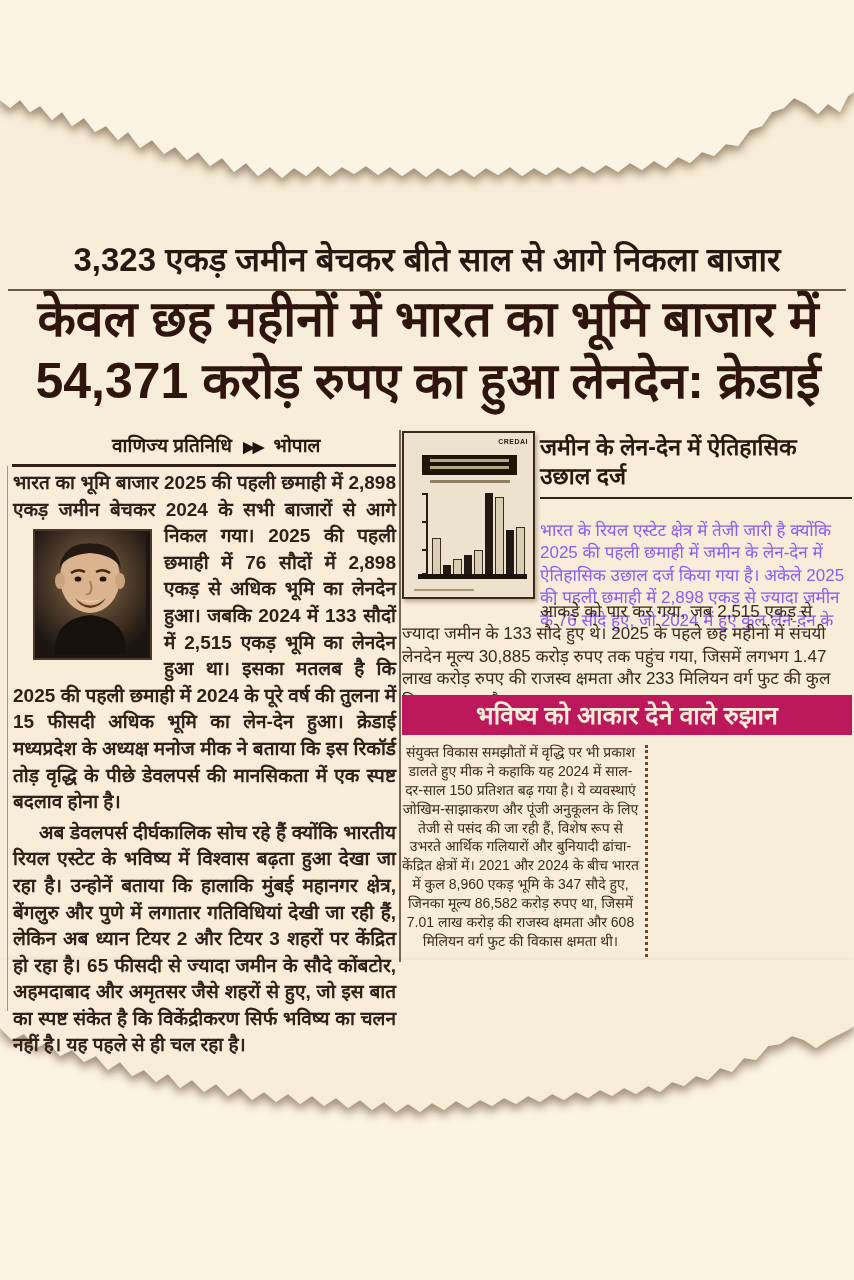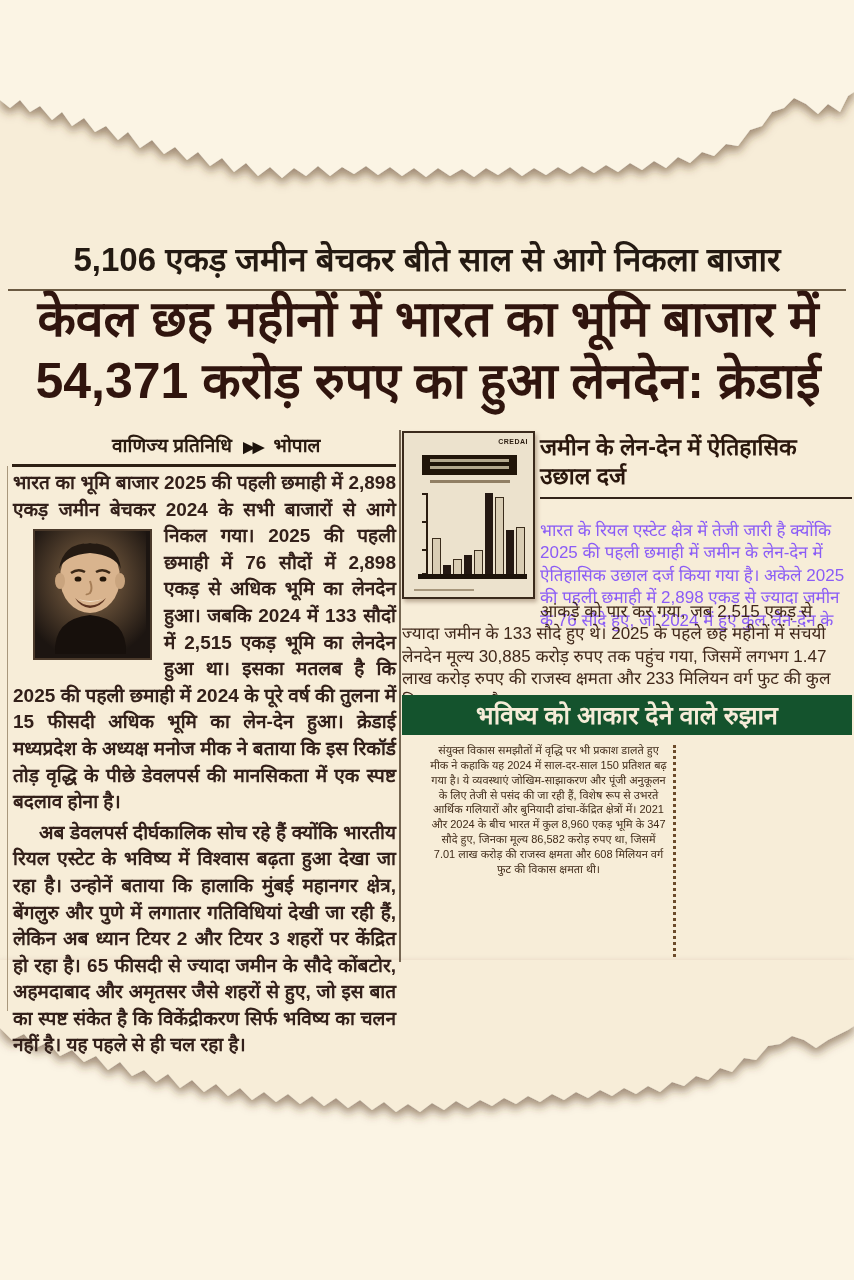--- a/index.html
+++ b/index.html
@@ -53,25 +53,25 @@
   .inset .base{position:absolute;left:14px;right:6px;bottom:18px;height:5px;background:#1d130a;}
   .inset .cap{position:absolute;left:10px;bottom:6px;width:60px;height:2px;background:#7a6647;opacity:.6;}
 
   .right-head{position:absolute;left:138px;top:2px;width:312px;
               font-size:23px;line-height:29px;font-weight:800;color:#2a170d;
               border-bottom:2px solid #33241a;padding-bottom:6px;}
   .right-p1{position:absolute;left:138px;top:89px;width:312px;
             font-size:17px;line-height:1.32;font-weight:500;color:#8b5cf6;}
   .right-p2{position:absolute;left:0;top:170px;width:450px;text-indent:138px;
             font-size:17px;line-height:1.32;font-weight:500;color:#40281a;}
-  .banner{position:absolute;left:0;top:264px;width:450px;height:40px;background:#14532d;
+  .banner{position:absolute;left:0;top:264px;width:450px;height:40px;background:#be185d;
           color:#f6ecd8;font-size:25px;font-weight:800;text-align:center;line-height:40px;}
   .subrow{position:absolute;left:0;top:312px;width:450px;display:flex;}
-  .sub-left{width:243px;font-size:11px;line-height:1.35;font-weight:500;color:#3f2a18;
-            text-align:center;padding-right:6px;box-sizing:border-box;margin-left:28px;}
+  .sub-left{width:243px;font-size:14px;line-height:1.35;font-weight:500;color:#3f2a18;
+            text-align:center;padding-right:6px;box-sizing:border-box;}
   .sub-div{border-left:3px dotted #6b4a2a;margin:2px 6px 0 0;height:212px;}
   .sub-right{flex:1;font-style:italic;}
   .sub-right .sr-head{font-size:20px;line-height:26px;font-weight:800;color:#33200f;
                       text-decoration:underline;margin-bottom:6px;}
   .sub-right .sr-body{font-size:16.5px;line-height:1.38;font-weight:500;color:#4a3322;}
 </style>
 </head>
 <body>
 
 <div class="page">
@@ -107,21 +107,21 @@
       0,0 854,0 854,92 848,96 840,112 828,104 818,114 806,104 794,98 784,108 772,112 762,126 750,130 738,146
       726,144 714,156 702,152 690,163 678,157 666,168 654,161 642,170 630,163 618,172 606,165 594,173 582,166
       570,174 558,167 546,175 534,168 522,176 510,167 498,175 486,168 474,177 462,169 450,176 438,168 426,177
       414,168 402,176 390,167 378,175 366,166 354,174 342,167 330,176 318,166 306,176 294,168 282,178 270,167
       258,176 246,163 234,172 222,158 210,166 198,152 187,160 175,147 164,154 152,140 140,148 128,132 118,140
       106,126 95,132 84,118 72,126 62,112 52,120 40,106 30,112 20,100 10,108 0,100"></polygon>
   </svg>
 
   <div class="content">
 
-    <div class="kicker">5,106 एकड़ जमीन बेचकर बीते साल से आगे निकला बाजार</div>
+    <div class="kicker">3,323 एकड़ जमीन बेचकर बीते साल से आगे निकला बाजार</div>
 
     <div class="headline">
       <div>केवल छह महीनों में भारत का भूमि बाजार में</div>
       <div>54,371 करोड़ रुपए का हुआ लेनदेन: क्रेडाई</div>
     </div>
 
     <div class="byline">
       <span>वाणिज्य प्रतिनिधि</span>
       <span class="arrows">▶▶</span>
       <span>भोपाल</span>

